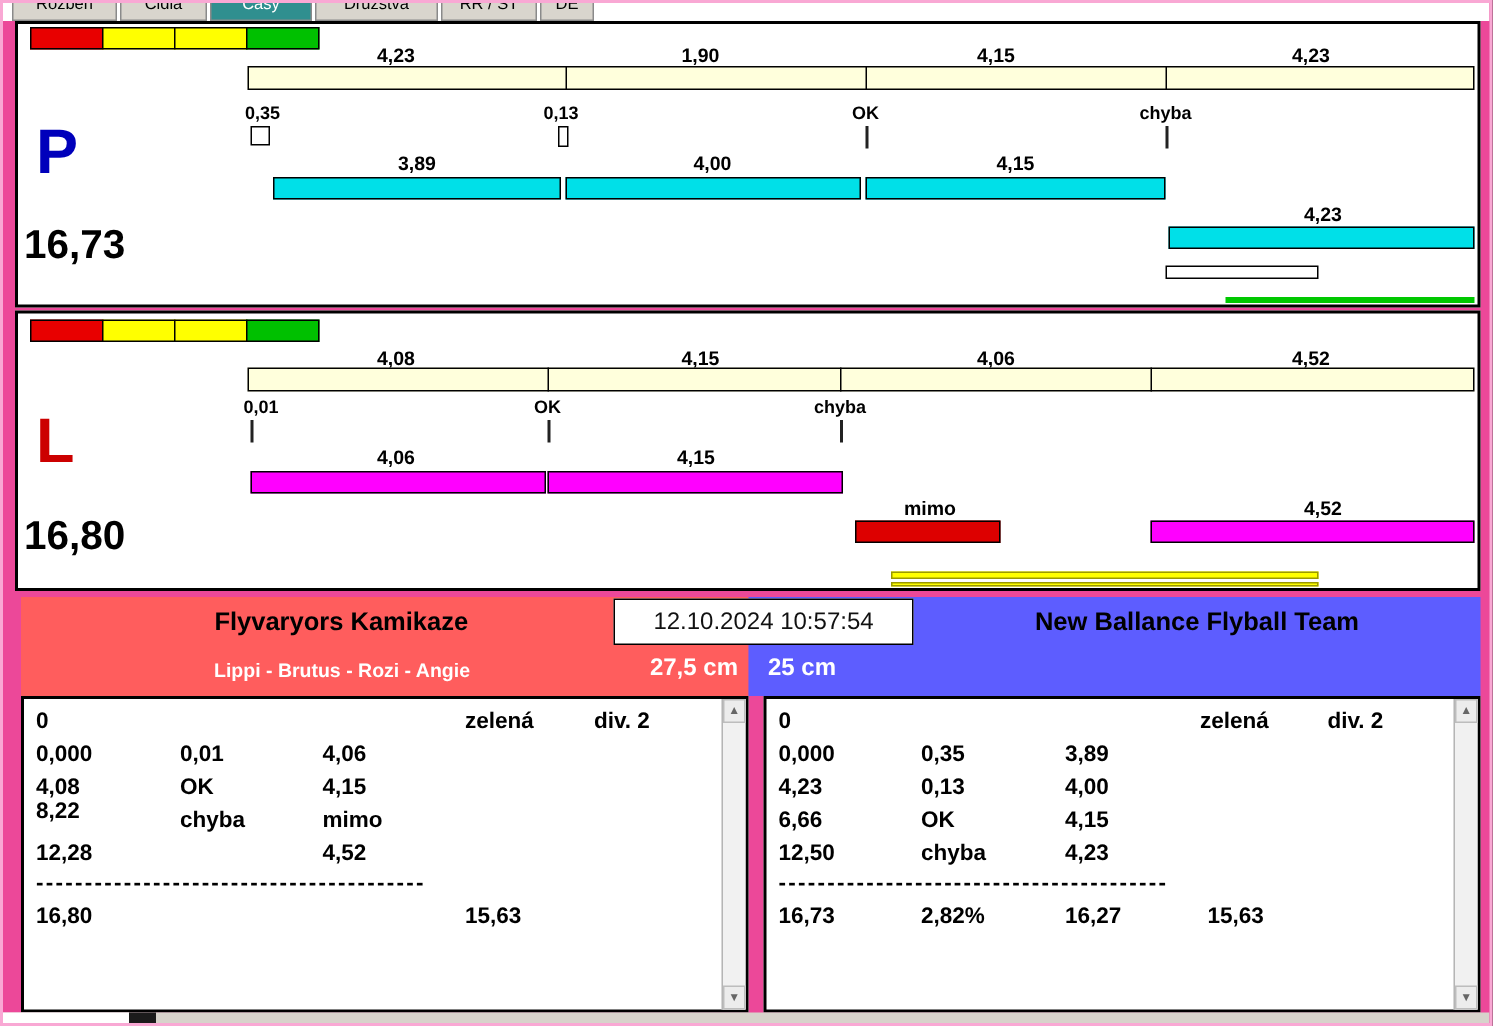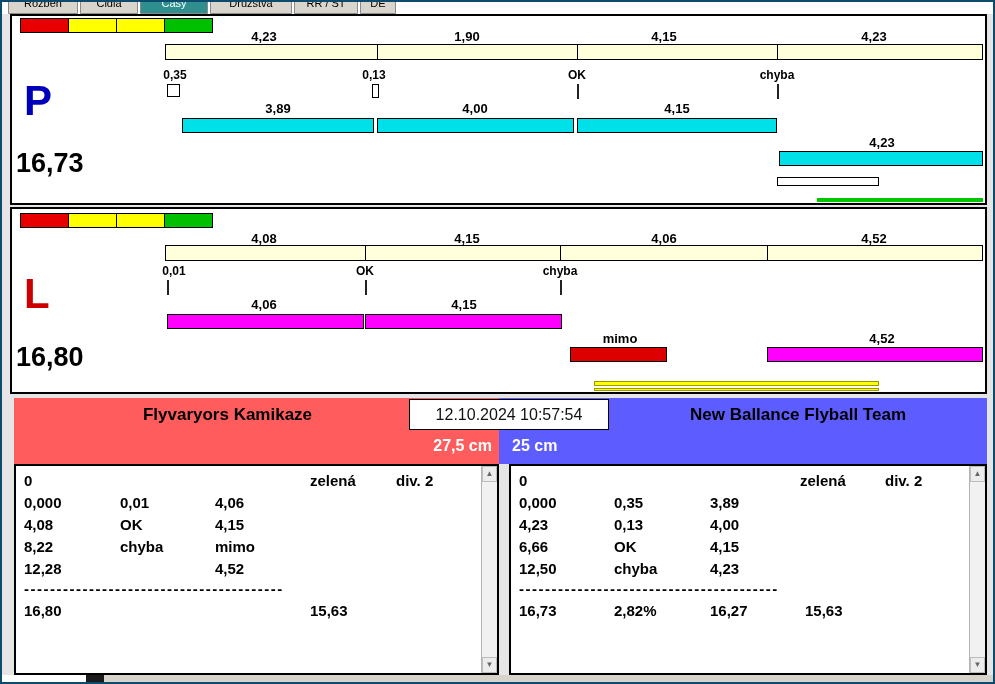--- a/index.html
+++ b/index.html
@@ -1,17 +1,17 @@
 <!DOCTYPE html>
 <html><head>
 <meta charset="utf-8">
 <style>
   * { margin:0; padding:0; box-sizing:border-box; }
   html,body { background:#777; font-family:"Liberation Sans", sans-serif; }
-  #app { position:relative; width:995px; height:684px; background:#e5e5e5; border:2px solid #0c4a6e; overflow:hidden; }
+  #app { position:relative; width:995px; height:684px; background:#ec4899; border:2px solid #f9a8d4; overflow:hidden; }
 
   
   .tabbar { position:absolute; left:0; top:0; width:100%; height:12px; overflow:hidden; background:#fff; }
   .tab { position:absolute; top:-11px; height:23px; background:#d9d5cd; border:1px solid #8a8a8a;
          border-radius:3px 3px 0 0; font-size:11px; line-height:22px; text-align:center; color:#000; }
   .tab.selected { background:#2f8f8f; color:#fff; }
 
   
   .panel { position:absolute; border:2px solid #000; background:#fff; }
   .lights { position:absolute; display:flex; }
@@ -159,20 +159,21 @@
     <div class="bar magenta" style="left:755px;top:138px;width:216px"></div>
 
     <div class="lane-total" style="left:4px;top:133px">16,80</div>
 
     <div class="minibar yellow" style="left:582px;top:172px;width:285px;height:5px"></div>
     <div class="minibar yellow" style="left:582px;top:179px;width:285px;height:3px"></div>
   </div>
 
   <div class="hdr left" style="left:12px;top:396px;width:485px;height:66px">
     <div class="team-name" style="left:16px;top:7px;width:395px">Flyvaryors Kamikaze</div>
+    <div class="lineup" style="left:8px;top:41px;width:412px">Lippi - Brutus - Rozi - Angie</div>
     <div class="height-lbl" style="left:402px;top:39px;width:76px;text-align:right">27,5 cm</div>
   </div>
 
   <div class="hdr right" style="left:497px;top:396px;width:488px;height:66px">
     <div class="height-lbl" style="left:13px;top:39px;width:76px;text-align:left">25 cm</div>
     <div class="team-name" style="left:110px;top:7px;width:378px">New Ballance Flyball Team</div>
   </div>
 
   <div class="datetime-box" style="left:407px;top:397px;width:200px;height:31px">
     <span>12.10.2024 10:57:54</span>
@@ -184,21 +185,21 @@
     <div class="cell" style="left:380px;top:6px">div. 2</div>
 
     <div class="cell" style="left:8px;top:28px">0,000</div>
     <div class="cell" style="left:104px;top:28px">0,01</div>
     <div class="cell" style="left:199px;top:28px">4,06</div>
 
     <div class="cell" style="left:8px;top:50px">4,08</div>
     <div class="cell" style="left:104px;top:50px">OK</div>
     <div class="cell" style="left:199px;top:50px">4,15</div>
 
-    <div class="cell" style="left:8px;top:72px">8,22</div>
+    <div class="cell" style="left:8px;top:66px">8,22</div>
     <div class="cell" style="left:104px;top:72px">chyba</div>
     <div class="cell" style="left:199px;top:72px">mimo</div>
 
     <div class="cell" style="left:8px;top:94px">12,28</div>
     <div class="cell" style="left:104px;top:94px"></div>
     <div class="cell" style="left:199px;top:94px">4,52</div>
 
     <div class="cell sep" style="left:8px;top:114px">----------------------------------------</div>
 
     <div class="cell" style="left:8px;top:136px">16,80</div>

